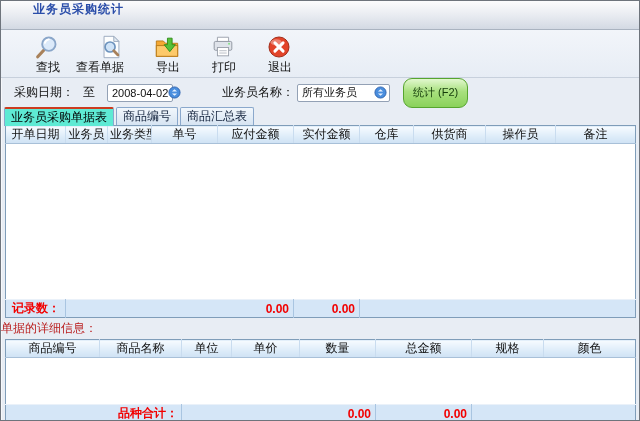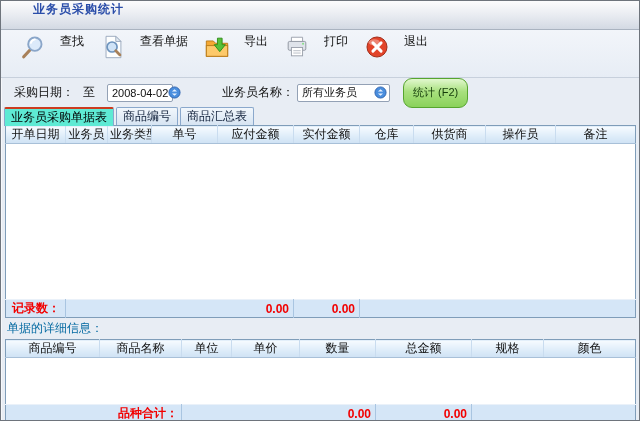--- a/index.html
+++ b/index.html
@@ -22,22 +22,22 @@
   .titlebar .title { font-weight:bold; color:#2a4da9; letter-spacing:1px; font-size:12px; }
 
   
   .toolbar {
     height:48px; display:flex; align-items:flex-start;
     padding:2px 0 0 12px;
     background:linear-gradient(#f2f5fa,#e7edf5);
     border-bottom:1px solid #c7d0dc;
   }
   .tbtn {
-    min-width:54px; height:44px; display:flex; flex-direction:row;
-    align-items:flex-start; justify-content:flex-start; gap:14px;
+    min-width:54px; height:44px; display:flex; flex-direction:column;
+    align-items:flex-end; justify-content:flex-start; gap:0;
     padding:1px 6px 0 6px; margin-right:2px;
     border:1px solid transparent; border-radius:3px; cursor:pointer;
   }
   .tbtn .ticon { width:26px; height:26px; display:block; }
   .tbtn .tlabel { font-size:12px; color:#101010; line-height:14px; white-space:nowrap; }
 
   
   .filterbar { height:29px; display:flex; align-items:center; padding-left:13px; }
   .flabel { color:#101010; white-space:nowrap; }
   .combo {
@@ -86,21 +86,21 @@
   tr.summary td {
     height:17px; background:#d5e6f7; color:#f20000; font-weight:bold;
     border-top:1px solid #eaf1f9; white-space:nowrap; overflow:hidden;
     font-size:12px; padding:0 3px;
   }
   tr.summary td.sep { border-right:1px solid #a9c5e1; }
   tr.summary td.lab-left  { text-align:left; padding-left:6px; }
   tr.summary td.lab-right { text-align:right; }
   tr.summary td.val { text-align:right; padding-right:4px; }
 
-  .detail-title { height:21px; line-height:21px; padding-left:6px; color:#0369a1; }
+  .detail-title { height:21px; line-height:21px; padding-left:0; color:#b91c1c; }
 
   .bottomstrip { height:8px; }
 
   svg { display:block; }
 </style>
 </head>
 <body>
 
 <div class="window">
 

